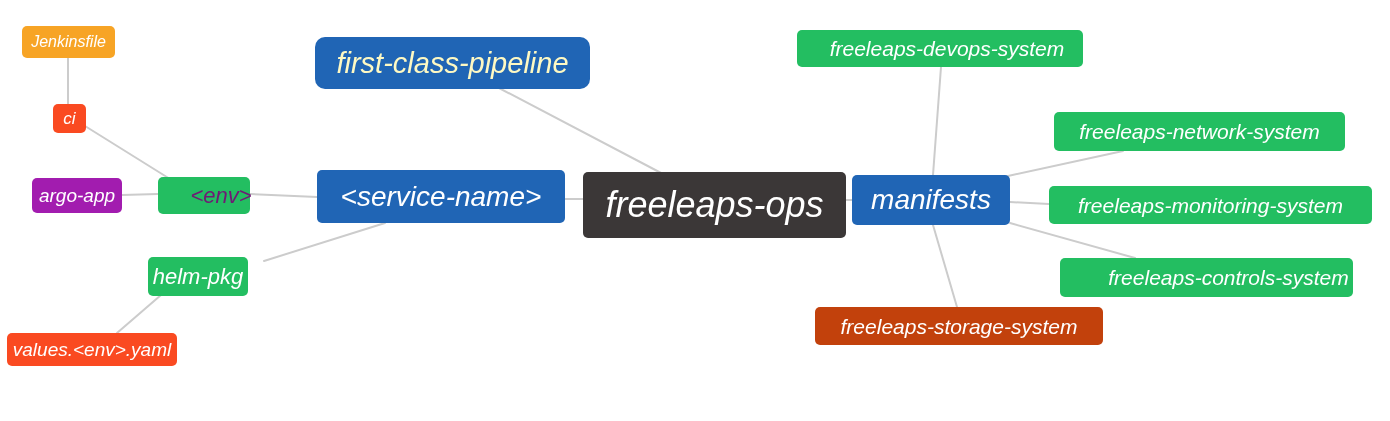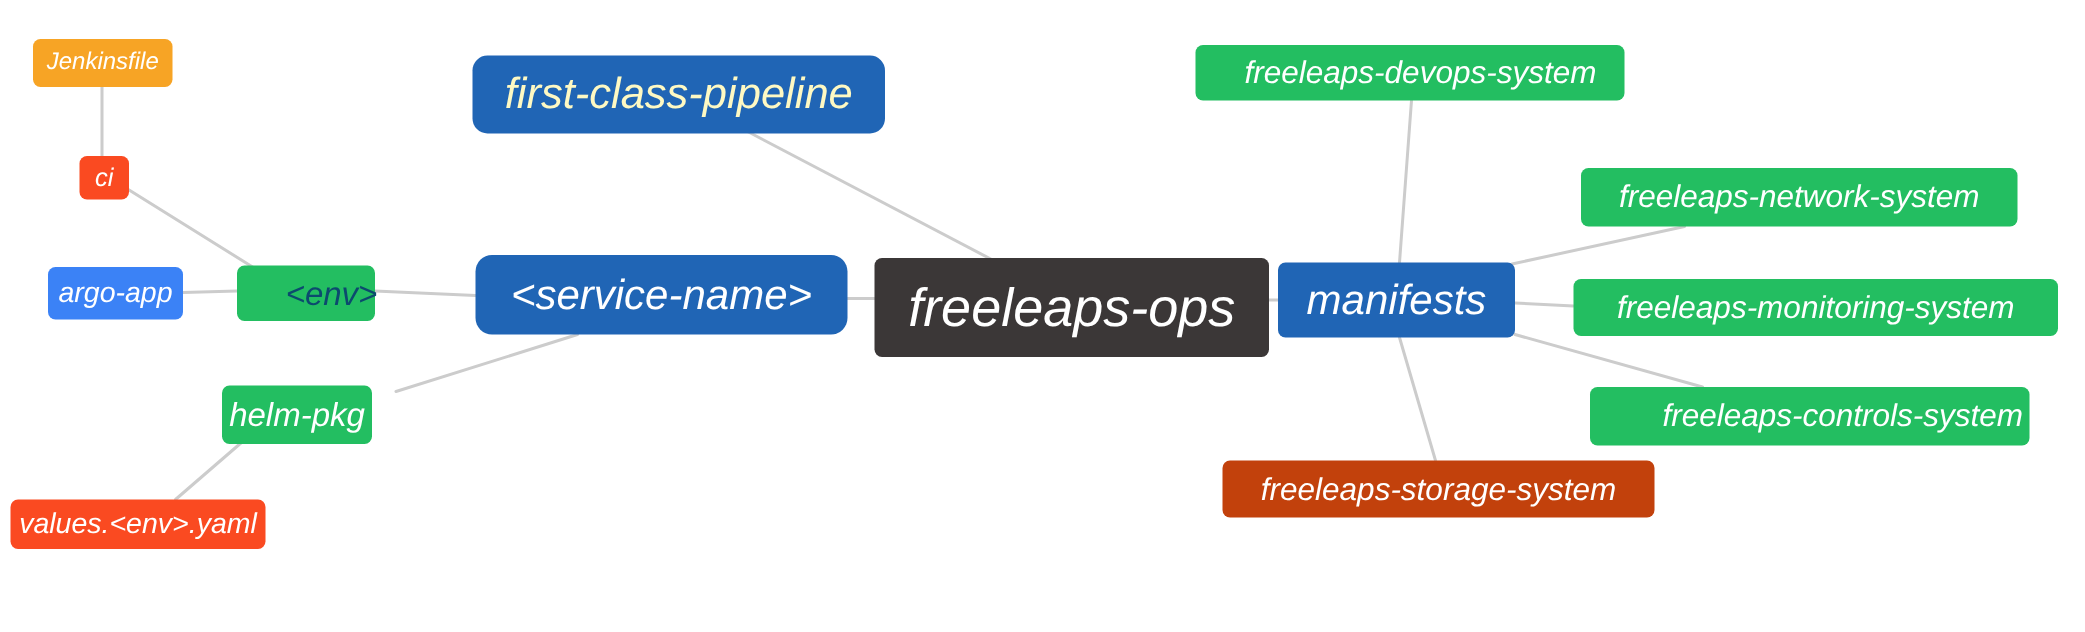--- a/index.html
+++ b/index.html
@@ -54,26 +54,26 @@
       <line x1="840" y1="200" x2="858" y2="200" stroke="#CCCCCC" stroke-width="2" stroke-linecap="round"></line>
       <line x1="933" y1="175" x2="941" y2="67" stroke="#CCCCCC" stroke-width="2" stroke-linecap="round"></line>
       <line x1="1008" y1="176" x2="1123" y2="151" stroke="#CCCCCC" stroke-width="2" stroke-linecap="round"></line>
       <line x1="1010" y1="202" x2="1049" y2="204" stroke="#CCCCCC" stroke-width="2" stroke-linecap="round"></line>
       <line x1="1010" y1="223" x2="1135" y2="258" stroke="#CCCCCC" stroke-width="2" stroke-linecap="round"></line>
       <line x1="933" y1="225" x2="957" y2="307" stroke="#CCCCCC" stroke-width="2" stroke-linecap="round"></line>
     </svg>
   <div id="nodes">
       <div class="node" style="left: 22px; top: 26px; width: 93px; height: 32px; font-size: 16px; background: rgb(247, 164, 37); color: rgb(255, 255, 255);">Jenkinsfile</div>
       <div class="node" style="left: 53px; top: 104px; width: 33px; height: 29px; font-size: 17px; background: rgb(250, 74, 33); color: rgb(255, 255, 255);">ci</div>
-      <div class="node" style="left: 32px; top: 178px; width: 90px; height: 35px; font-size: 19px; background: #3b82f6; color: rgb(255, 255, 255);">argo-app</div>
-      <div class="node" style="left: 158px; top: 177px; width: 92px; height: 37px; font-size: 22px; background: rgb(35, 190, 97); color: #0c4a6e; padding-left: 34px;">&lt;env&gt;</div>
+      <div class="node" style="left: 32px; top: 178px; width: 90px; height: 35px; font-size: 19px; background: #a21caf; color: rgb(255, 255, 255);">argo-app</div>
+      <div class="node" style="left: 158px; top: 177px; width: 92px; height: 37px; font-size: 22px; background: rgb(35, 190, 97); color: #701a75; padding-left: 34px;">&lt;env&gt;</div>
       <div class="node" style="left: 148px; top: 257px; width: 100px; height: 39px; font-size: 22px; background: rgb(35, 190, 97); color: rgb(255, 255, 255);">helm-pkg</div>
       <div class="node" style="left: 7px; top: 333px; width: 170px; height: 33px; font-size: 19px; background: rgb(250, 74, 33); color: rgb(255, 255, 255);">values.&lt;env&gt;.yaml</div>
       <div class="node" style="left: 315px; top: 37px; width: 275px; height: 52px; font-size: 29px; background: rgb(32, 101, 181); color: #fef9c3; border-radius: 10px;">first-class-pipeline</div>
-      <div class="node" style="left: 317px; top: 170px; width: 248px; height: 53px; font-size: 28px; background: rgb(32, 101, 181); color: rgb(255, 255, 255); border-radius: 11px;">&lt;service-name&gt;</div>
+      <div class="node" style="left: 317px; top: 170px; width: 248px; height: 53px; font-size: 28px; background: rgb(32, 101, 181); color: rgb(255, 255, 255);">&lt;service-name&gt;</div>
       <div class="node" style="left: 583px; top: 172px; width: 263px; height: 66px; font-size: 36px; background: rgb(59, 55, 55); color: rgb(255, 255, 255);">freeleaps-ops</div>
       <div class="node" style="left: 852px; top: 175px; width: 158px; height: 50px; font-size: 28px; background: rgb(32, 101, 181); color: rgb(255, 255, 255);">manifests</div>
       <div class="node" style="left: 797px; top: 30px; width: 286px; height: 37px; font-size: 21px; background: rgb(35, 190, 97); color: rgb(255, 255, 255); padding-left: 14px;">freeleaps-devops-system</div>
       <div class="node" style="left: 1054px; top: 112px; width: 291px; height: 39px; font-size: 21px; background: rgb(35, 190, 97); color: rgb(255, 255, 255);">freeleaps-network-system</div>
       <div class="node" style="left: 1049px; top: 186px; width: 323px; height: 38px; font-size: 21px; background: rgb(35, 190, 97); color: rgb(255, 255, 255);">freeleaps-monitoring-system</div>
       <div class="node" style="left: 1060px; top: 258px; width: 293px; height: 39px; font-size: 21px; background: rgb(35, 190, 97); color: rgb(255, 255, 255); padding-left: 44px;">freeleaps-controls-system</div>
       <div class="node" style="left: 815px; top: 307px; width: 288px; height: 38px; font-size: 21px; background: #c2410c; color: rgb(255, 255, 255);">freeleaps-storage-system</div>
     </div>
 </div>
 

